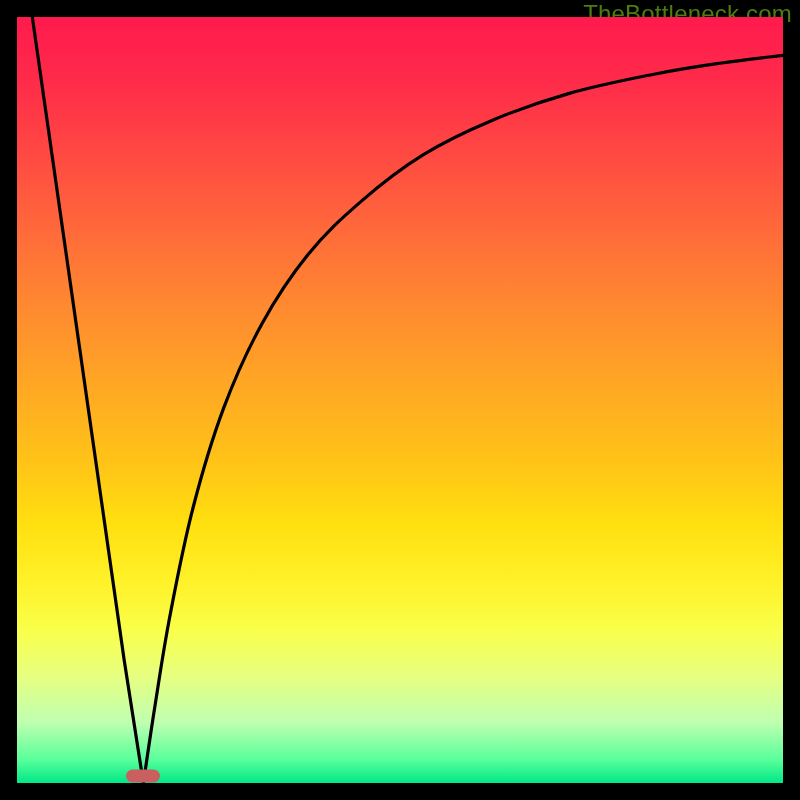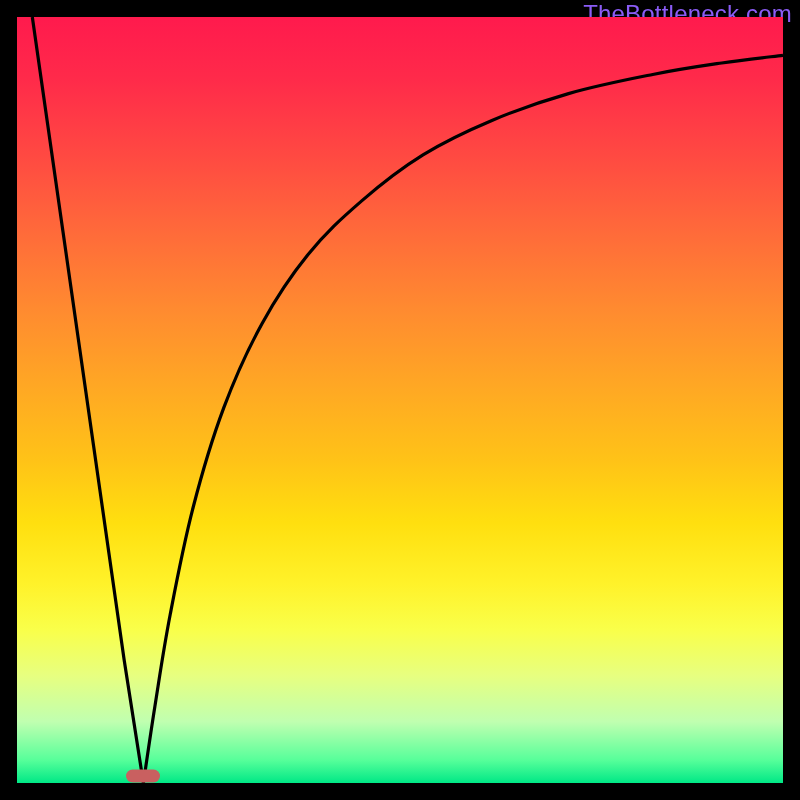--- a/index.html
+++ b/index.html
@@ -55,21 +55,21 @@
     height: 13px;
     border-radius: 7px;
     background: #c96060;
     transform: translate(-50%, -50%);
   }
   .watermark {
     position: absolute;
     top: 0px;
     right: 8px;
     font-size: 24px;
-    color: #8b5cf6;
+    color: #4d7c0f;
     font-weight: 500;
     letter-spacing: 0.2px;
   }
 </style>
 </head>
 <body>
 
 <div class="watermark">TheBottleneck.com</div>
 
 <div class="frame">

